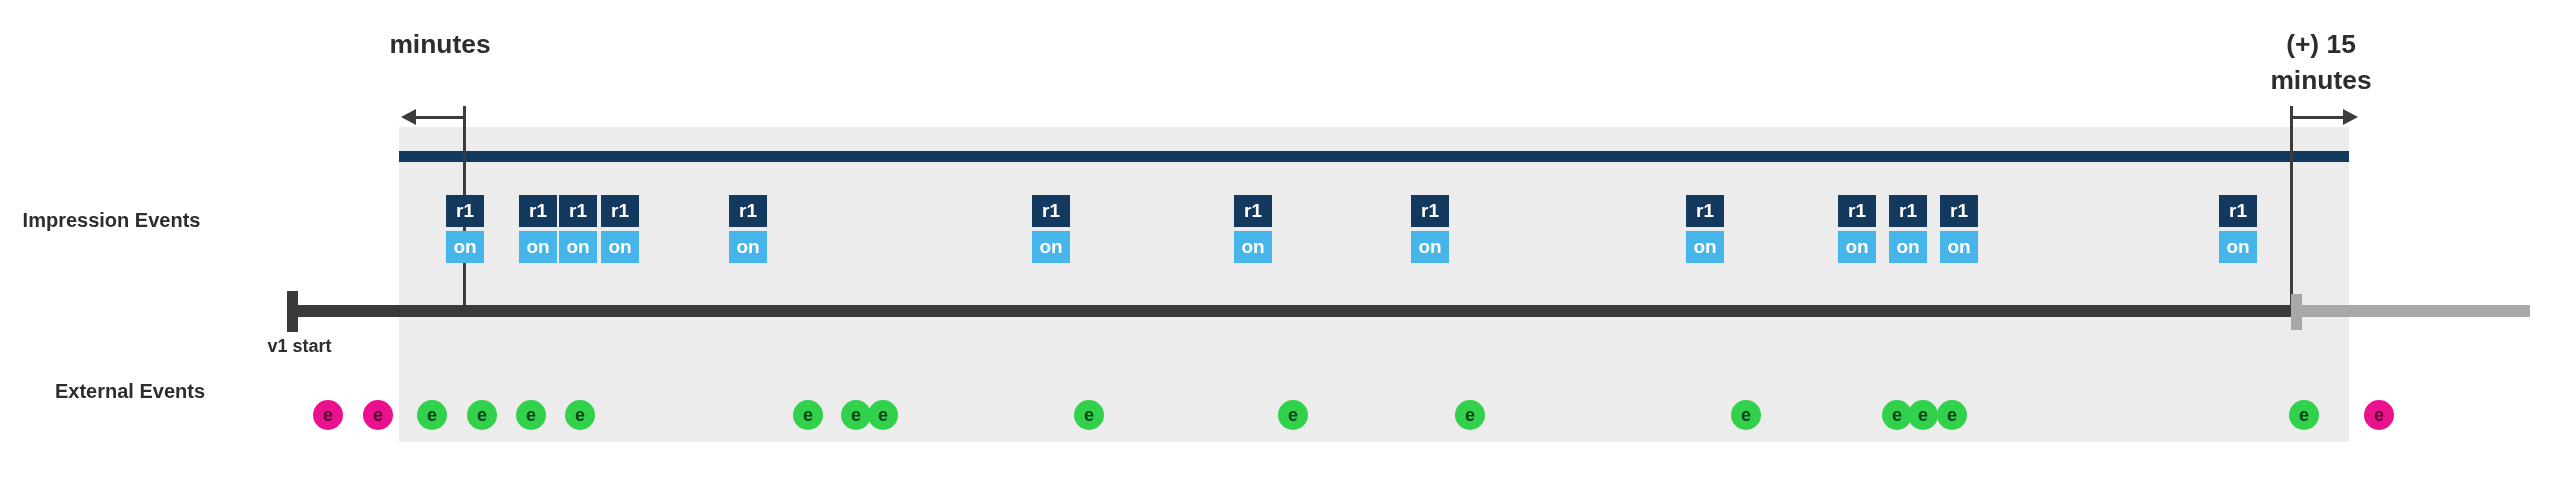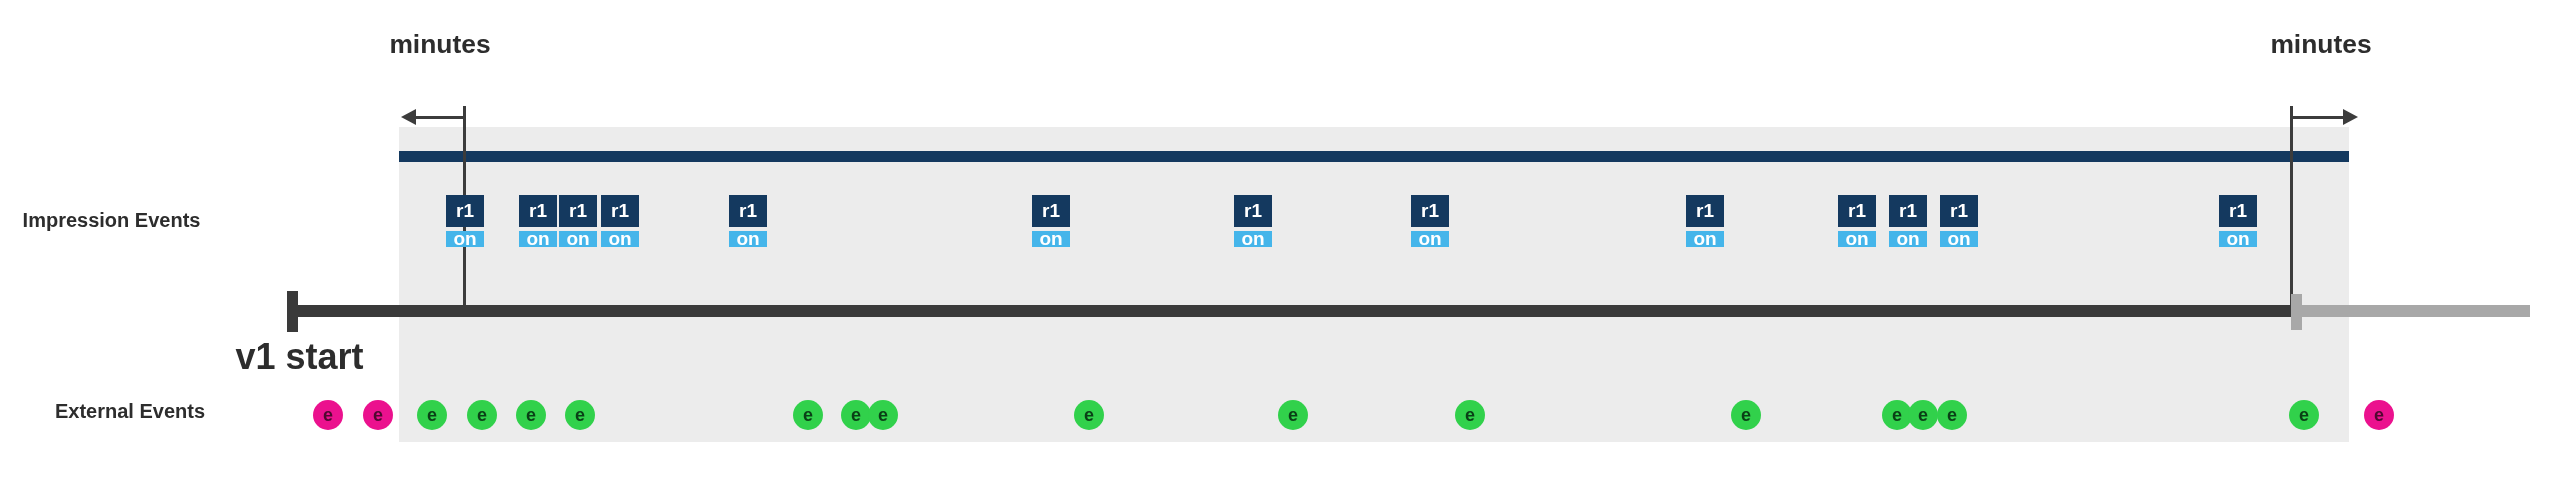--- a/index.html
+++ b/index.html
@@ -66,53 +66,53 @@
   .ahead.left  { border-right: 15px solid #3c3c3c; left: -14px; }
   .ahead.right { border-left: 15px solid #3c3c3c; right: -14px; }
   .row-label {
     position: absolute;
     font-size: 20px;
     font-weight: 700;
     white-space: nowrap;
     color: var(--text, #2d2d2d);
   }
   .row-label.imp { left: 22.6px; top: 209px; }
-  .row-label.ext { left: 55px; top: 400px; }
+  .row-label.ext { left: 55px; top: 380px; }
   .imp-unit {
     position: absolute;
     top: 195px;
     width: 38px;
     display: flex;
     flex-direction: column;
     gap: 3.8px;
     align-items: stretch;
   }
   .badge {
     height: 32px;
     display: flex;
     align-items: center;
     justify-content: center;
     font-size: 19px;
     font-weight: 700;
     color: #ffffff;
   }
   .badge.r1 { background: var(--navy, #14395f); }
-  .badge.on { background: var(--sky, #45b5ea); height: 16px; }
+  .badge.on { background: var(--sky, #45b5ea); height: 32px; }
   .tl-seg { position: absolute; top: 305px; height: 12.3px; }
   .tl-dark  { left: 292px;  width: 2005px; background: var(--timeline_dark, #3a3a3a); }
   .tl-light { left: 2297px; width: 233px;  background: var(--timeline_light, #a8a8a8); }
   .tick { position: absolute; width: 11.3px; }
   .tick.v1 { left: 287px;  top: 291px; height: 41px; background: var(--timeline_dark, #3a3a3a); }
   .tick.v2 { left: 2291px; top: 294px; height: 36px; background: var(--timeline_light, #a8a8a8); }
   .tl-label {
     position: absolute;
     top: 336px;
     width: 207px;
     text-align: center;
-    font-size: 36px;
+    font-size: 18px;
     font-weight: 700;
     color: var(--text, #2d2d2d);
   }
   .tl-label.v1 { left: 196px; }
   .tl-label.v2 { left: 2197px; }
   .ext-marker {
     position: absolute;
     top: 400px;
     width: 30px;
     height: 30px;
@@ -136,20 +136,21 @@
 
   <div class="ann-text minus">
     <div>minutes</div>
   </div>
   <div class="vline minus"></div>
   <div class="harrow minus">
     <span class="ahead left"></span>
   </div>
 
   <div class="ann-text plus">
+    <div>(+) 15</div>
     <div>minutes</div>
   </div>
   <div class="vline plus"></div>
   <div class="harrow plus">
     <span class="ahead right"></span>
   </div>
 
   <div class="row-label imp">Impression Events</div>
   <div class="row-label ext">External Events</div>
 

